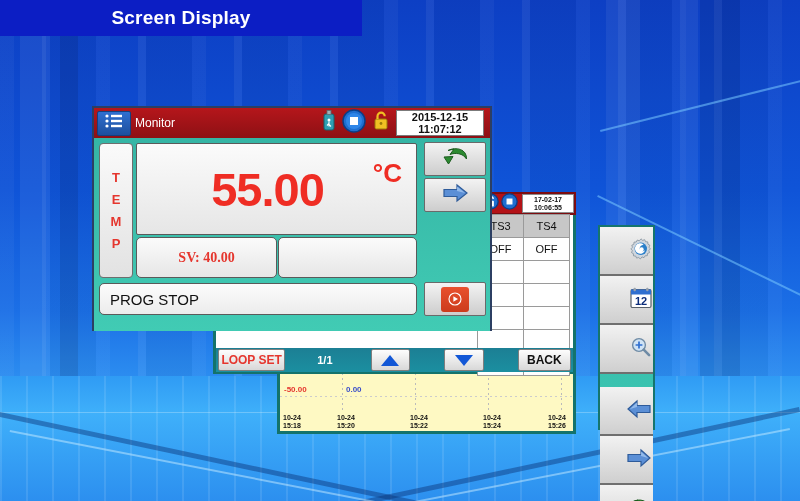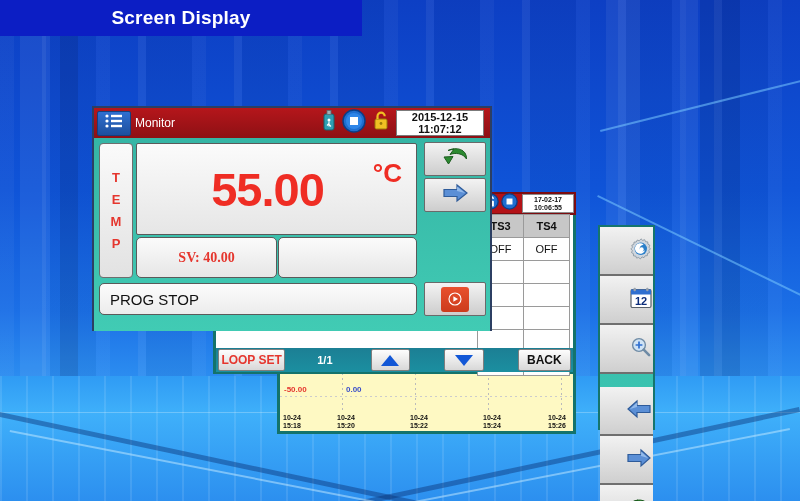--- a/index.html
+++ b/index.html
@@ -84,21 +84,21 @@
     align-items:center; justify-content:center; line-height:8px;
   }
   #loop-head .dt span { font-size:7px; color:#111; font-weight:bold; }
   .tbl { position:absolute; left:265px; top:23px; width:95px; }
   .tbl .hrow, .tbl .row { display:flex; }
   .tbl .cell {
     width:47px; height:24px; border:1px solid #9a9a9a; margin-left:-1px; margin-top:-1px;
     display:flex; align-items:center; justify-content:center;
     font-size:11px; color:#111; background:#fff;
   }
-  .tbl .hrow .cell { background:#c7c7c7; font-weight:bold; }
+  .tbl .hrow .cell { background:#c7c7c7; font-weight:normal; }
   .loop-lowtbl { position:absolute; left:3px; bottom:26px; width:360px; display:flex; }
   .loop-lowtbl .c {
     width:50px; height:23px; border:1px solid #9a9a9a; margin-left:-1px;
     display:flex; align-items:center; justify-content:center;
     font-size:10px; font-weight:bold; color:#111; background:#fff;
   }
   .loop-lowtbl .c.first { background:#c9c9c9; }
   #loop-bottombar {
     position:absolute; left:3px; right:3px; bottom:2px; height:24px;
     background:linear-gradient(180deg,#1c7f94,#1b8fa0);

